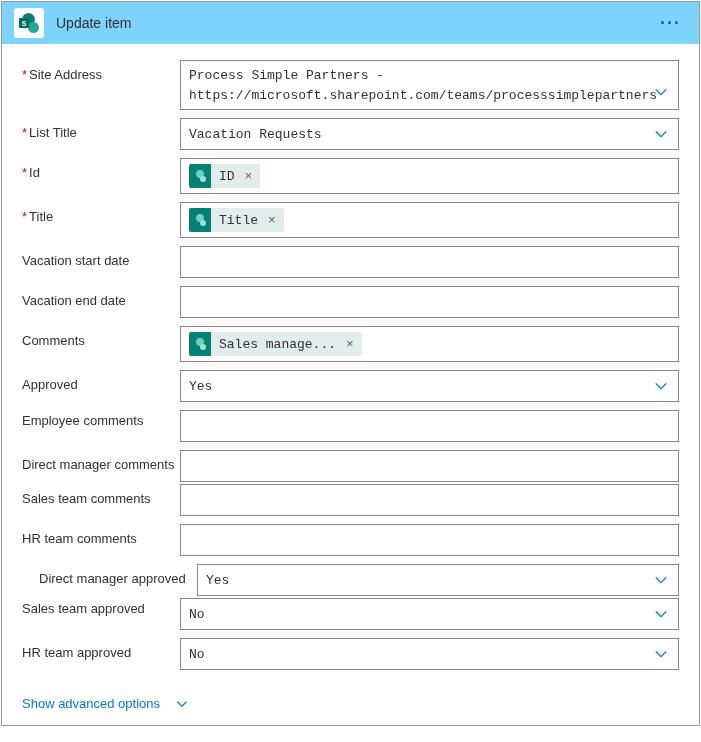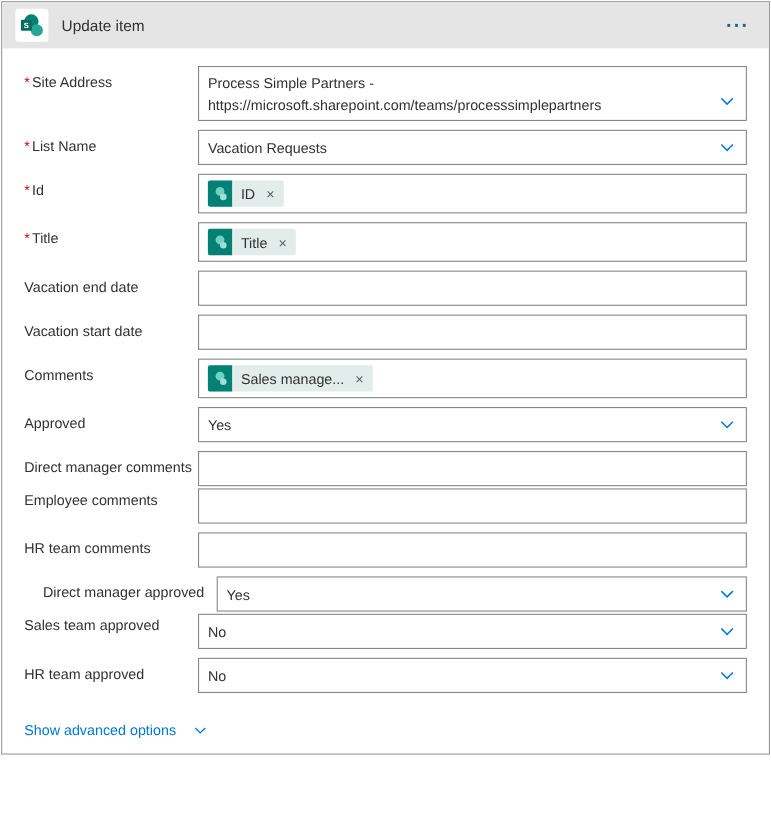--- a/index.html
+++ b/index.html
@@ -10,21 +10,21 @@
       background: #fff;
       width: 701px;
       height: 742px;
     }
     .card {
       border: 1px solid #999;
       width: 699px;
       margin: 1px;
     }
     .header {
-      background: #e5e5e5;
+      background: #7dd3fc;
       display: flex;
       align-items: center;
       padding: 6px 12px;
       height: 42px;
     }
     .logo-wrap {
       width: 30px; height: 30px;
       background: #fff;
       border-radius: 3px;
       display: flex; align-items: center; justify-content: center;
@@ -55,20 +55,21 @@
     .field {
       border: 1px solid #8a8886;
       min-height: 32px;
       width: 100%;
       display: flex;
       align-items: center;
       padding: 4px 8px;
       font-size: 13px;
       position: relative;
       background: #fff;
+      font-family: Liberation Mono, monospace;
     }
     .field.tall { min-height: 48px; align-items: flex-start; padding-top: 6px; flex-direction: column; gap: 2px; }
     .field.tall .line { line-height: 1.4; }
     .dropdown-icon {
       position: absolute;
       right: 10px;
       top: 50%;
       transform: translateY(-50%);
       color: #0078d4;
       cursor: pointer;
@@ -136,21 +137,21 @@
           <span class="dropdown-icon tall-pos">
             <svg class="chev" viewBox="0 0 16 16">
                 <path d="M2 5 L8 11 L14 5" stroke="#0078d4" stroke-width="1.6" fill="none"></path>
               </svg>
           </span>
         </div>
       </div>
     </div>
 
     <div class="row">
-      <div class="label-cell"><span class="req">List Name</span></div>
+      <div class="label-cell"><span class="req">List Title</span></div>
       <div class="input-cell">
         <div class="field">
           <span>Vacation Requests</span>
           <span class="dropdown-icon">
             <svg class="chev" viewBox="0 0 16 16">
                 <path d="M2 5 L8 11 L14 5" stroke="#0078d4" stroke-width="1.6" fill="none"></path>
               </svg>
           </span>
         </div>
       </div>
@@ -186,28 +187,28 @@
                 </span>
               </span>
             <span class="token-text">Title</span>
             <span class="token-x">×</span>
           </span>
         </div>
       </div>
     </div>
 
     <div class="row">
+      <div class="label-cell">Vacation start date</div>
+      <div class="input-cell">
+          <div class="field"></div>
+        </div>
+    </div>
+
+    <div class="row">
       <div class="label-cell">Vacation end date</div>
-      <div class="input-cell">
-          <div class="field"></div>
-        </div>
-    </div>
-
-    <div class="row">
-      <div class="label-cell">Vacation start date</div>
       <div class="input-cell">
           <div class="field"></div>
         </div>
     </div>
 
     <div class="row">
       <div class="label-cell">Comments</div>
       <div class="input-cell">
         <div class="field">
           <span class="token">
@@ -231,34 +232,40 @@
           <span>Yes</span>
           <span class="dropdown-icon">
             <svg class="chev" viewBox="0 0 16 16">
                 <path d="M2 5 L8 11 L14 5" stroke="#0078d4" stroke-width="1.6" fill="none"></path>
               </svg>
           </span>
         </div>
       </div>
     </div>
 
+    <div class="row">
+      <div class="label-cell" style="padding-top:4px">Employee comments</div>
+      <div class="input-cell">
+          <div class="field"></div>
+        </div>
+    </div>
+
     <div class="row" style="margin-bottom:2px;">
       <div class="label-cell">Direct manager comments</div>
       <div class="input-cell">
           <div class="field"></div>
         </div>
     </div>
 
     <div class="row">
-      <div class="label-cell" style="padding-top:4px">Employee comments</div>
-      <div class="input-cell">
-          <div class="field"></div>
-        </div>
-    </div>
-
+      <div class="label-cell">Sales team comments</div>
+      <div class="input-cell">
+          <div class="field"></div>
+        </div>
+    </div>
 
     <div class="row">
       <div class="label-cell">HR team comments</div>
       <div class="input-cell">
           <div class="field"></div>
         </div>
     </div>
 
     <div class="row" style="margin-bottom:2px;margin-left:17px;">
       <div class="label-cell">Direct manager approved</div>

